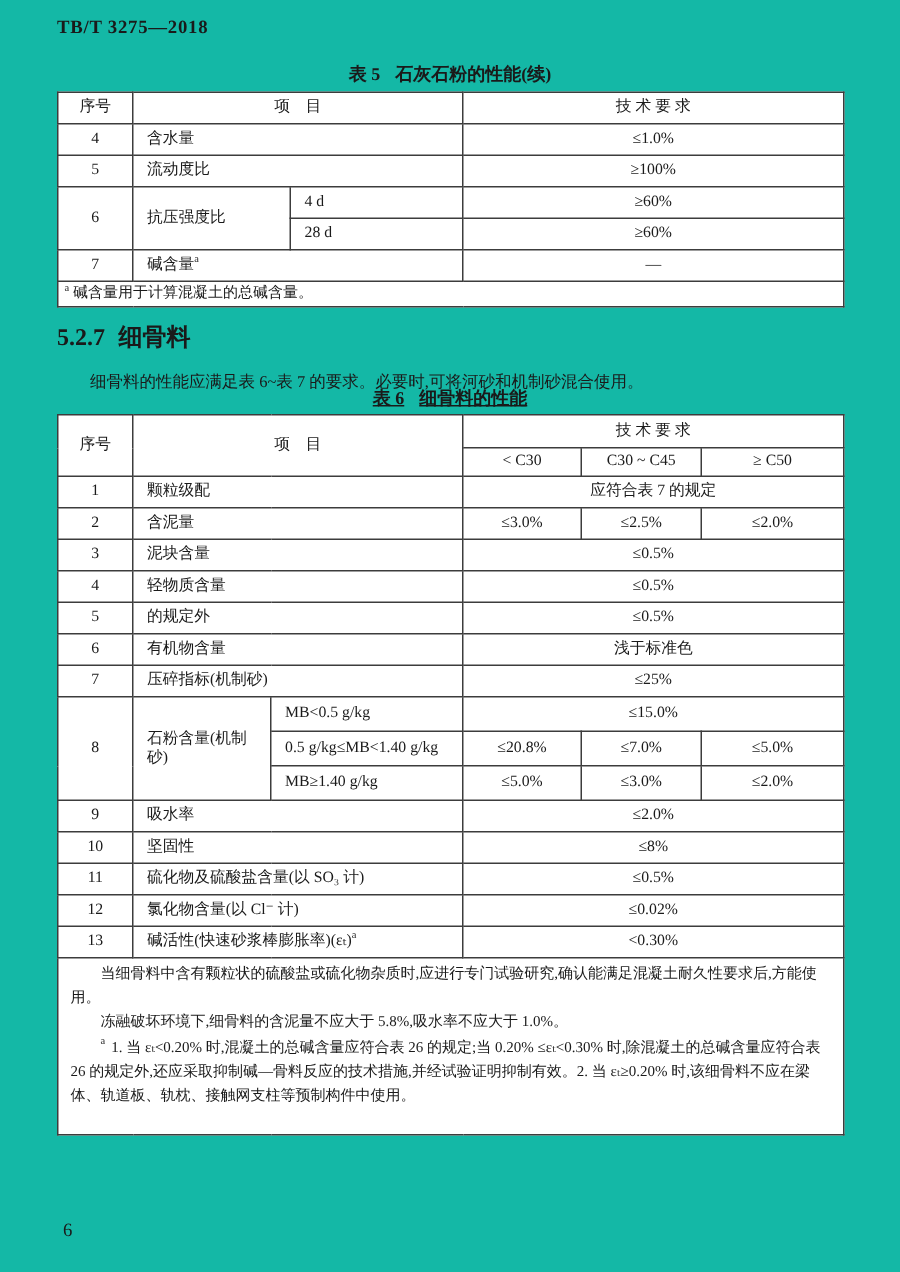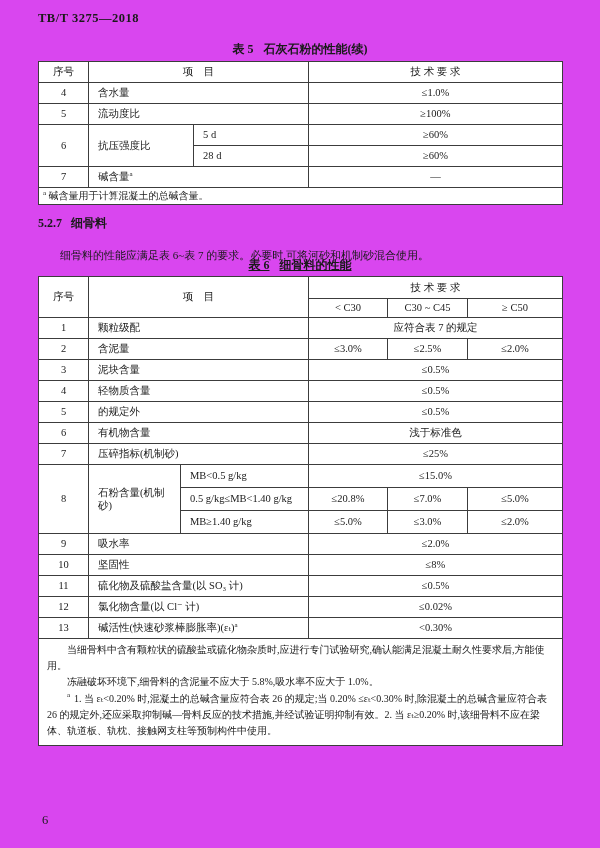--- a/index.html
+++ b/index.html
@@ -1,17 +1,17 @@
 <!DOCTYPE html>
 <html><head>
 <meta charset="utf-8">
 <style>
   html,body{margin:0;padding:0;background:#ffffff;}
   body{width:600px;height:848px;font-family:"Liberation Serif","DejaVu Serif",serif;color:#1a1a1a;}
-  .page{position:relative;width:600px;height:848px;background:#d946ef;overflow:hidden;}
+  .page{position:relative;width:600px;height:848px;background:#14b8a6;overflow:hidden;}
 
   .doc-number{position:absolute;left:38px;top:11px;font-size:12.5px;font-weight:bold;letter-spacing:.5px;}
   .tbl-title{position:absolute;left:0;width:100%;text-align:center;font-size:12px;font-weight:bold;}
   .tbl-title .gap{margin-left:10px;text-align:right;}
   .t5-title{top:41px;}
   .t6-title{top:257px;text-decoration:underline;}
 
   table{border-collapse:collapse;table-layout:fixed;position:absolute;left:38px;width:524px;background:#fff;}
   .t5{top:61px;}
   .t6{top:276px;}
@@ -20,25 +20,25 @@
   td.left{text-align:left;padding-left:9px;}
   tr.hr{height:21px;}
   tr.h1{height:22px;}
   tr.h2{height:19px;}
   tr.r{height:21px;}
   tr.r8{height:23px;}
   tr.fnr{height:17px;}
   td.fn{text-align:left;font-size:10px;}
   sup{font-size:7px;vertical-align:super;line-height:0;}
 
-  td.notes{text-align:left;font-size:10px;padding:3px 8px 6px 8px;line-height:1.62;}
+  td.notes{text-align:left;font-size:10px;padding:3px 8px 17px 8px;line-height:1.62;}
   .np{margin:0;text-indent:2em;}
   .np sup{margin-right:4px;}
 
-  .heading{position:absolute;left:38px;top:215px;font-size:12px;font-weight:bold;}
+  .heading{position:absolute;left:38px;top:215px;font-size:16px;font-weight:bold;}
   .heading .gap{margin-left:9px;}
   .para{position:absolute;left:38px;top:247px;width:524px;font-size:11px;line-height:1.5;text-indent:2em;}
 
   .page-num{position:absolute;left:42px;top:813px;font-size:12.5px;}
 </style>
 </head>
 <body>
 
 <div class="page">
 
@@ -67,21 +67,21 @@
       <td>≤1.0%</td>
     </tr>
     <tr class="r">
       <td>5</td>
       <td colspan="2" class="left">流动度比</td>
       <td>≥100%</td>
     </tr>
     <tr class="r">
       <td rowspan="2">6</td>
       <td rowspan="2" class="left">抗压强度比</td>
-      <td class="left">5 d</td>
+      <td class="left">4 d</td>
       <td>≥60%</td>
     </tr>
     <tr class="r">
       <td class="left">28 d</td>
       <td>≥60%</td>
     </tr>
     <tr class="r">
       <td>7</td>
       <td colspan="2" class="left">
         <span>碱含量</span><sup>a</sup>

